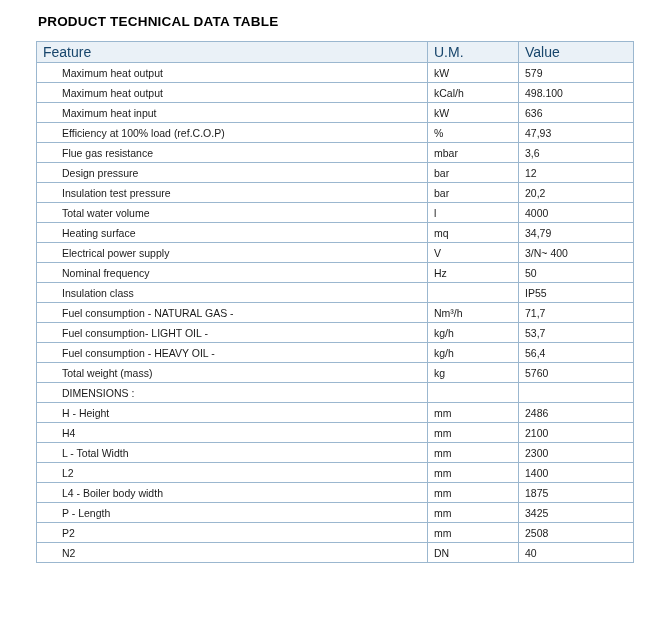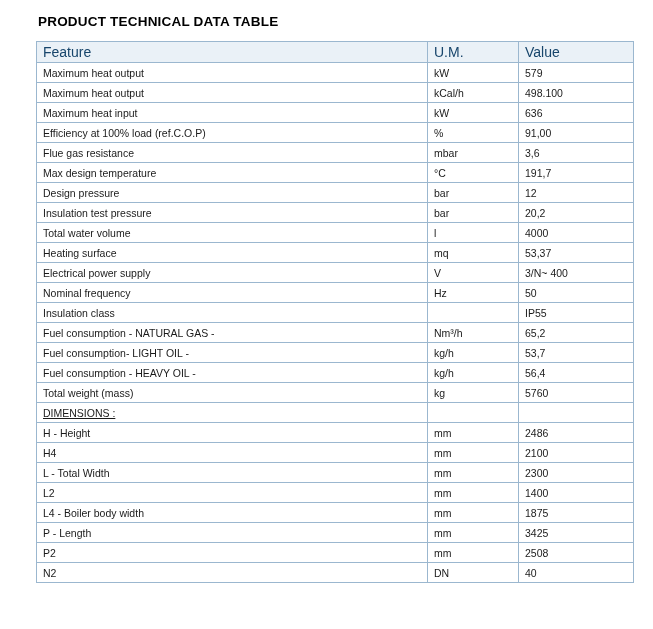--- a/index.html
+++ b/index.html
@@ -49,25 +49,24 @@
     color: #1a1a1a;
     white-space: nowrap;
     overflow: hidden;
   }
   table.spec thead th {
     background: #eaf1f7;
     color: #17456b;
     font-size: 14px;
   }
   table.spec tbody tr td:first-child {
-    padding-left: 6px;
+    padding-left: 25px;
   }
   .section-row td {
     font-size: 10.5px;
-    text-decoration: underline;
   }
 </style>
 </head>
 <body>
 
 <div class="page">
 
   <h1 class="doc-title">PRODUCT TECHNICAL DATA TABLE</h1>
 
   <table class="spec">
@@ -95,71 +94,66 @@
           <td>498.100</td>
         </tr>
         <tr>
           <td>Maximum heat input</td>
           <td>kW</td>
           <td>636</td>
         </tr>
         <tr>
           <td>Efficiency at 100% load (ref.C.O.P)</td>
           <td>%</td>
-          <td>91,00</td>
+          <td>47,93</td>
         </tr>
         <tr>
           <td>Flue gas resistance</td>
           <td>mbar</td>
           <td>3,6</td>
         </tr>
         <tr>
-          <td>Max design temperature</td>
-          <td>°C</td>
-          <td>191,7</td>
-        </tr>
-        <tr>
           <td>Design pressure</td>
           <td>bar</td>
           <td>12</td>
         </tr>
         <tr>
           <td>Insulation test pressure</td>
           <td>bar</td>
           <td>20,2</td>
         </tr>
         <tr>
           <td>Total water volume</td>
           <td>l</td>
           <td>4000</td>
         </tr>
         <tr>
           <td>Heating surface</td>
           <td>mq</td>
-          <td>53,37</td>
+          <td>34,79</td>
         </tr>
         <tr>
           <td>Electrical power supply</td>
           <td>V</td>
           <td>3/N~ 400</td>
         </tr>
         <tr>
           <td>Nominal frequency</td>
           <td>Hz</td>
           <td>50</td>
         </tr>
         <tr>
           <td>Insulation class</td>
           <td></td>
           <td>IP55</td>
         </tr>
         <tr>
           <td>Fuel consumption - NATURAL GAS -</td>
           <td>Nm³/h</td>
-          <td>65,2</td>
+          <td>71,7</td>
         </tr>
         <tr>
           <td>Fuel consumption- LIGHT OIL -</td>
           <td>kg/h</td>
           <td>53,7</td>
         </tr>
         <tr>
           <td>Fuel consumption - HEAVY OIL -</td>
           <td>kg/h</td>
           <td>56,4</td>

